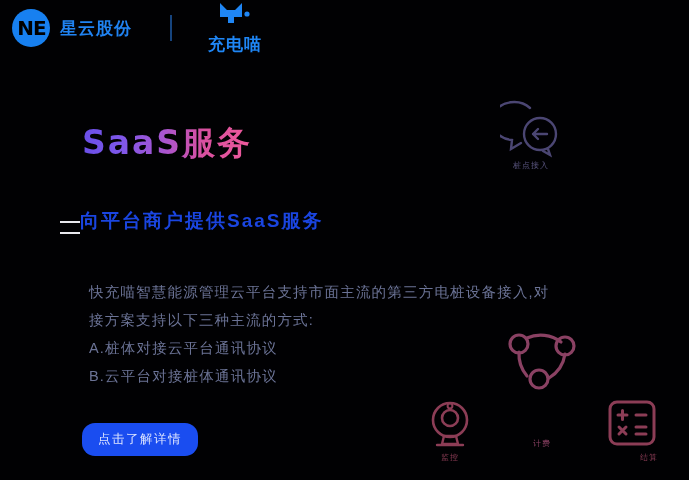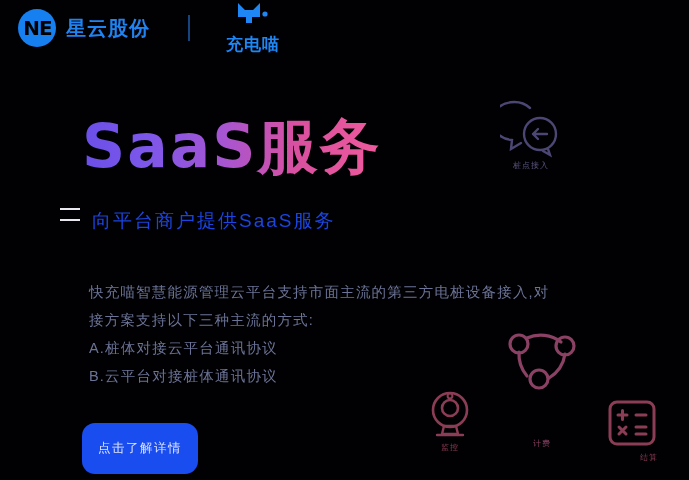--- a/index.html
+++ b/index.html
@@ -24,21 +24,21 @@
   }
 
   
   .header {
     position: absolute;
     left: 0; top: 0;
     width: 607px;
     height: 56px;
     display: flex;
     align-items: center;
-    padding-left: 18px;
+    padding-left: 12px;
     box-sizing: border-box;
   }
   .brand-a {
     display: flex;
     align-items: center;
     gap: 10px;
   }
   .logo-circle {
     width: 38px; height: 38px;
     border-radius: 50%;
@@ -52,21 +52,21 @@
     font-family: "DejaVu Sans", sans-serif;
     font-weight: 700;
     font-size: 19px;
     color: #000000;
     letter-spacing: -1px;
     line-height: 1;
     transform: scaleX(1.05);
   }
   .brand-a-name {
     color: #2083f2;
-    font-size: 20px;
+    font-size: 17px;
     font-weight: 700;
     letter-spacing: 1px;
   }
   .divider-v {
     width: 2px;
     height: 26px;
     background: #16447e;
     margin: 0 36px 0 38px;
     flex: 0 0 auto;
   }
@@ -84,41 +84,41 @@
     color: #1f86f5;
     font-size: 17px;
     font-weight: 700;
     letter-spacing: 1px;
   }
 
   
   .hero-title {
     position: absolute;
     left: 82px;
-    top: 116px;
+    top: 126px;
     font-family: "DejaVu Sans", sans-serif;
-    font-size: 60px;
+    font-size: 33px;
     font-weight: 700;
     letter-spacing: 2px;
     line-height: 1;
     background: linear-gradient(90deg, #6a4fe8 0%, #7d57ea 22%, #a855d0 48%, #d9509f 72%, #ef5a9c 100%);
     -webkit-background-clip: text;
     background-clip: text;
     color: transparent;
     -webkit-text-fill-color: transparent;
     white-space: nowrap;
   }
 
   .subtitle-row {
     position: absolute;
     left: 60px;
     top: 208px;
     display: flex;
-    align-items: flex-start;
-    gap: 12px;
+    align-items: flex-end;
+    font-weight: bold;
   }
   .menu-icon {
     width: 20px;
     height: 13px;
     display: flex;
     flex-direction: column;
     justify-content: space-between;
     flex: 0 0 auto;
   }
   .menu-icon span {
@@ -150,21 +150,21 @@
   }
 
   .cta-button {
     position: absolute;
     left: 82px;
     top: 423px;
     background: #1a4df0;
     color: #dfe6ff;
     border: none;
     border-radius: 13px;
-    padding: 17px 16px;
+    padding: 8px 16px;
     font-size: 12.5px;
     letter-spacing: 1.5px;
     font-family: "Liberation Sans", sans-serif;
     cursor: pointer;
   }
 
   
   .glyph {
     position: absolute;
     display: flex;
@@ -177,21 +177,21 @@
     letter-spacing: 1px;
     white-space: nowrap;
   }
 
   .g-chat  { left: 500px; top: 100px; }
   .g-chat .cap  { color: #5b5680; }
   .g-wrench{ left: 562px; top: 205px; }
   .g-wrench .cap{ color: #6d5d7e; }
   .g-nodes { left: 503px; top: 322px; gap: 44px; }
   .g-nodes .cap { color: #8a4163; }
-  .g-cam   { left: 424px; top: 388px; }
+  .g-cam   { left: 424px; top: 398px; }
   .g-cam .cap   { color: #8c3d56; }
   .g-calc  { left: 605px; top: 398px; }
   .g-calc .cap  { color: #8c3d56; margin-left: 34px; }
 </style>
 </head>
 <body>
 
 <div class="page">
 
   <div class="header">

